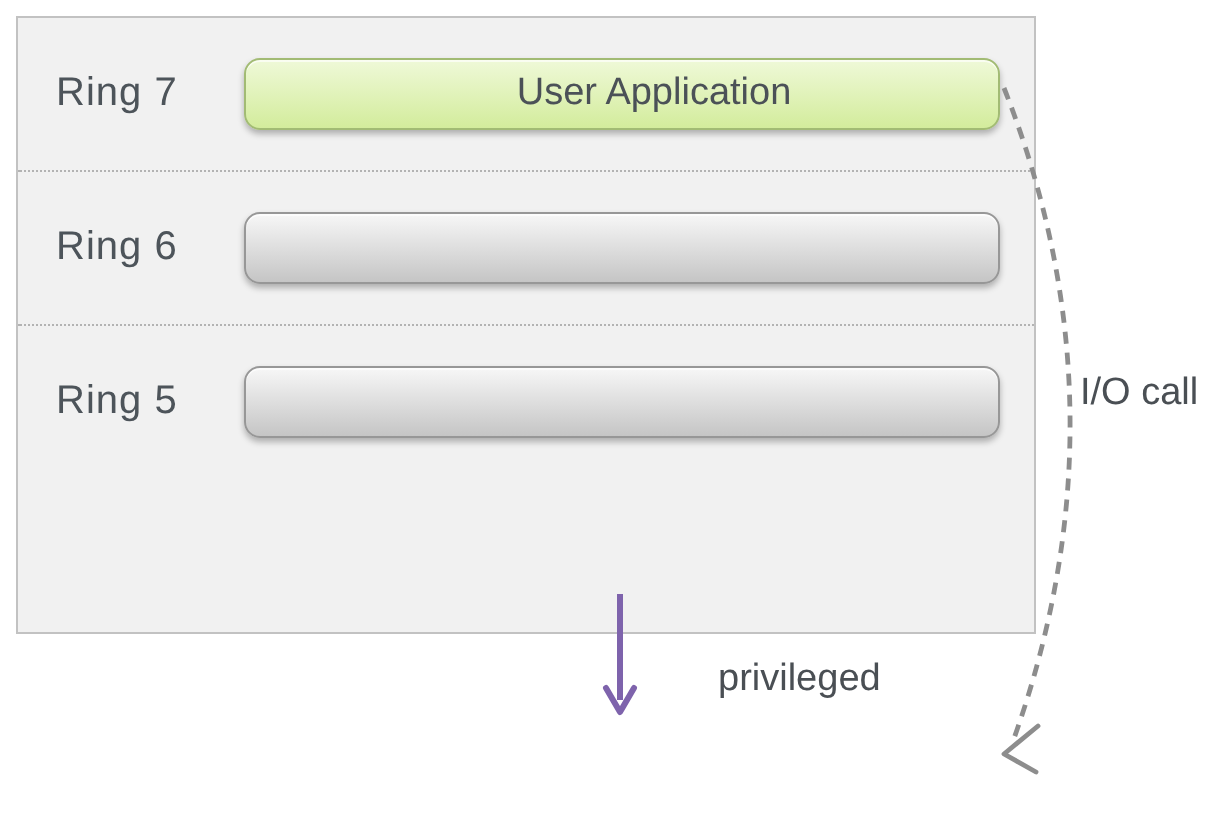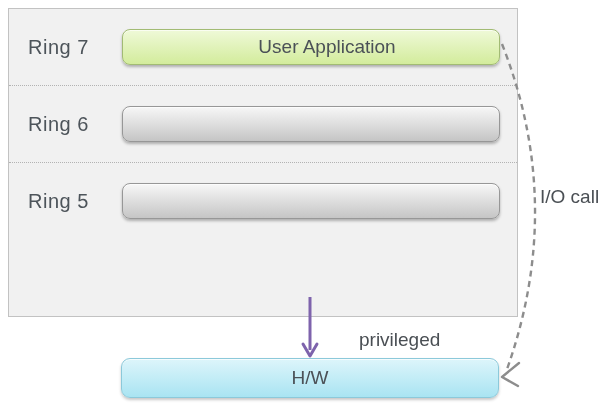--- a/index.html
+++ b/index.html
@@ -94,21 +94,20 @@
     </div>
 
     <div class="ring-row">
       <span class="ring-label">Ring 5</span>
       <div class="box box-gray"></div>
     </div>
 
 
   </div>
 
-  <div class="hw-box">H/W</div>
 
   <svg class="arrow-layer" width="615" height="413" viewBox="0 0 615 413" xmlns="http://www.w3.org/2000/svg">
 
     <g>
       <line x1="310" y1="297" x2="310" y2="350" stroke="#7e63ac" stroke-width="3"></line>
       <polyline points="303,344 310,356 317,344" fill="none" stroke="#7e63ac" stroke-width="3" stroke-linecap="round" stroke-linejoin="round"></polyline>
     </g>
 
     <g>
       <path d="M 502 44 Q 566 206 506 372" fill="none" stroke="#8d8d8d" stroke-width="2.4" stroke-dasharray="6 4.5"></path>

